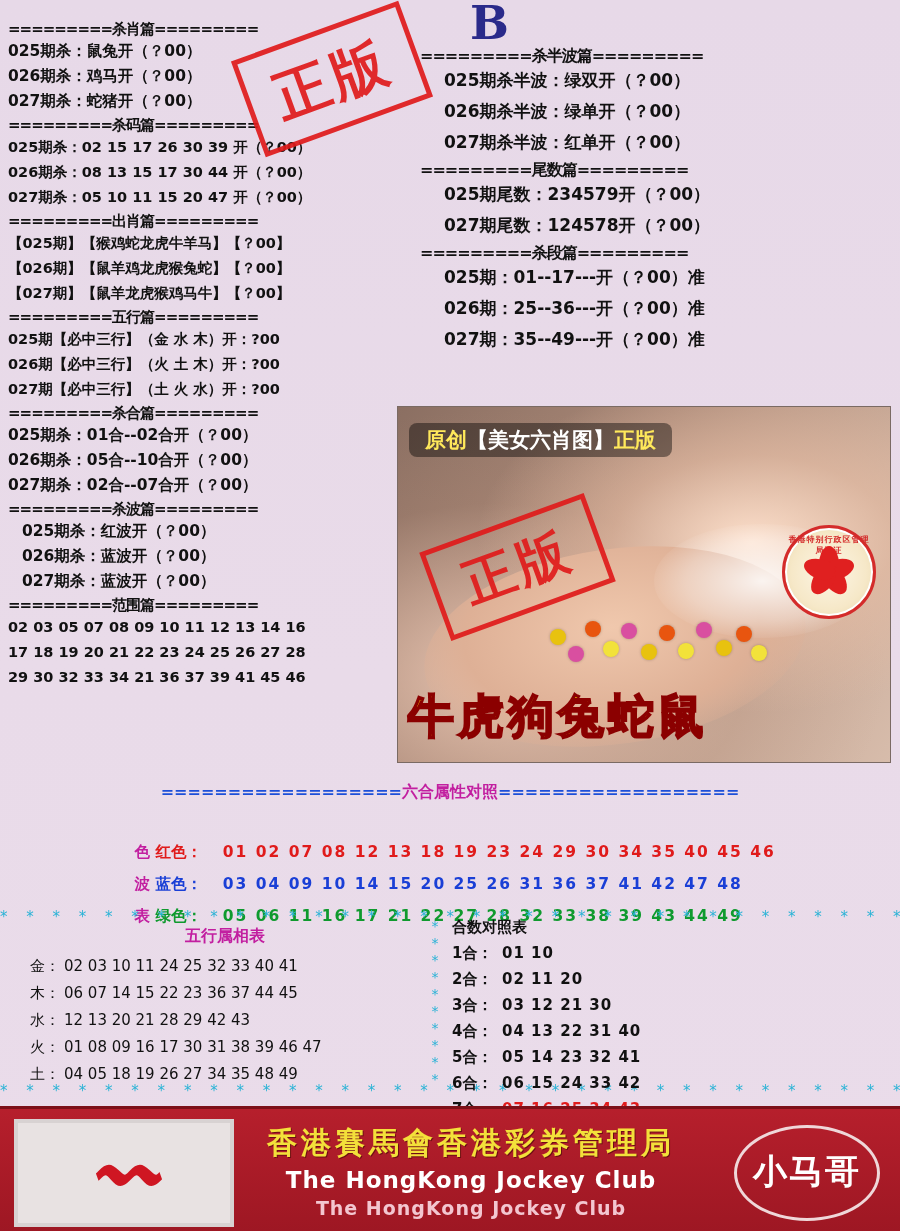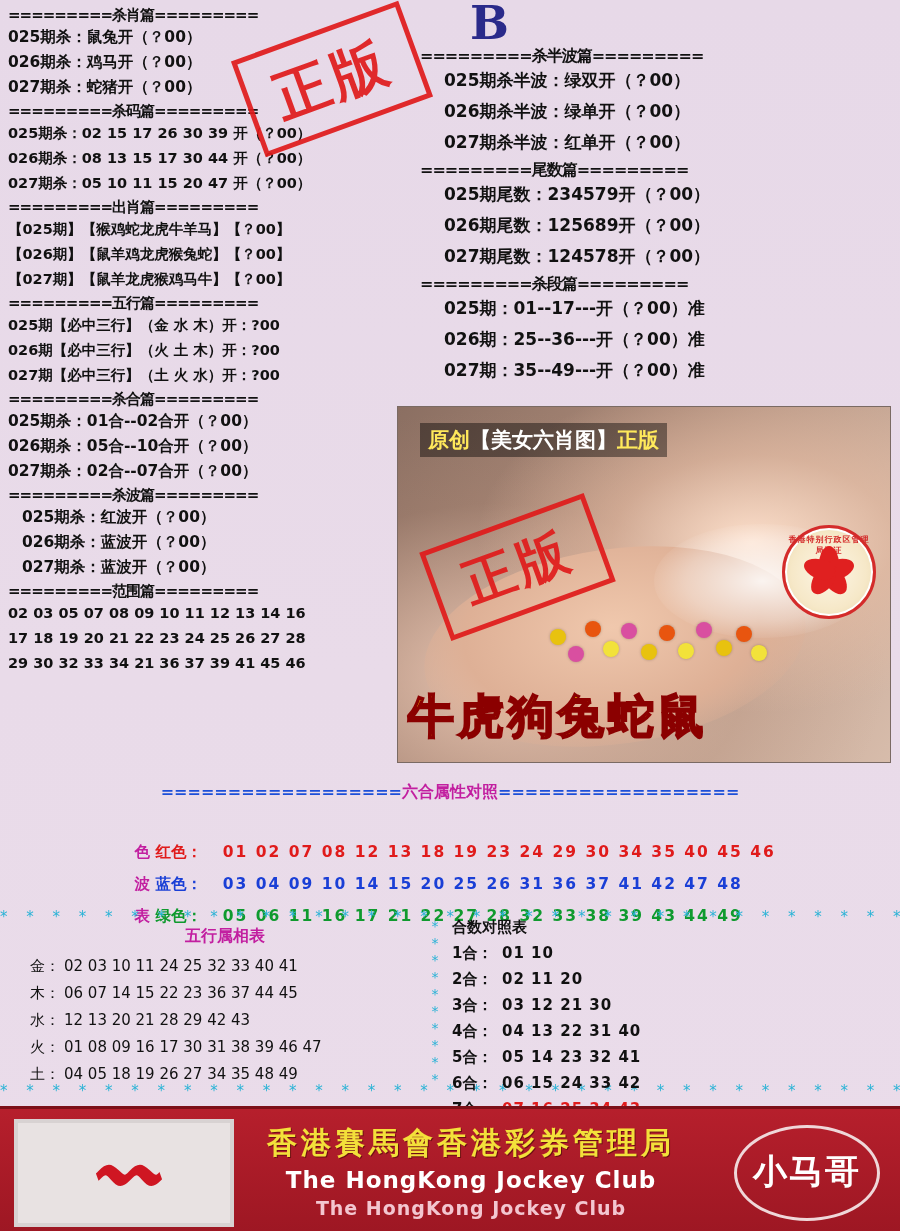--- a/index.html
+++ b/index.html
@@ -8,21 +8,21 @@
     background:#e9dce9;
     font-family:"DejaVu Sans","Liberation Sans",sans-serif;
     position:relative;
     overflow:hidden;
   }
   .page{
     position:absolute;inset:0;
     background:linear-gradient(180deg,#e7d9e8 0%,#e9dbe9 55%,#eadcea 100%);
   }
   
-  .col-left{position:absolute;left:8px;top:6px;width:390px;}
+  .col-left{position:absolute;left:8px;top:20px;width:390px;}
   .col-right{position:absolute;left:420px;top:6px;width:470px;}
 
   .sec{margin-bottom:2px;}
   .sec-title{
     font-family:"DejaVu Sans","Liberation Sans",sans-serif;
     font-size:15px;color:#111;font-weight:bold;
     white-space:nowrap;letter-spacing:-1px;
     line-height:19px;
   }
   .line{
@@ -89,25 +89,26 @@
     border-radius:50%;
   }
   .photo .flowers{
     position:absolute;left:30%;top:57%;width:45%;height:18%;
   }
   .photo .flowers i{
     position:absolute;width:16px;height:16px;border-radius:50%;
     box-shadow:0 0 3px rgba(0,0,0,.25);
   }
   .banner{
-    position:absolute;left:22px;top:16px;
+    position:absolute;left:11px;top:16px;
     background:rgba(0,0,0,.42);
     color:#ffe95b;font-weight:bold;font-size:21px;
-    padding:3px 8px;white-space:nowrap;
+    padding:3px 16px;white-space:nowrap;
     font-family:"DejaVu Sans","Liberation Sans",sans-serif;
+    border-radius:8px;
   }
   .banner .w{color:#ffffff;}
   .zodiac-line{
     position:absolute;left:10px;bottom:14px;
     font-size:46px;font-weight:bold;color:#ffd400;
     -webkit-text-stroke:2px #8b0000;
     letter-spacing:4px;
     white-space:nowrap;
     font-family:"DejaVu Sans","Liberation Sans",sans-serif;
   }
@@ -276,21 +277,20 @@
     <div class="sec">
       <div class="sec-title">=========杀半波篇=========</div>
       <div class="line">025期杀半波：绿双开（？00）</div>
       <div class="line">026期杀半波：绿单开（？00）</div>
       <div class="line">027期杀半波：红单开（？00）</div>
     </div>
 
     <div class="sec">
       <div class="sec-title">=========尾数篇=========</div>
       <div class="line">025期尾数：234579开（？00）</div>
-      <div class="line">026期尾数：125689开（？00）</div>
       <div class="line">027期尾数：124578开（？00）</div>
     </div>
 
     <div class="sec">
       <div class="sec-title">=========杀段篇=========</div>
       <div class="line">025期：01--17---开（？00）准</div>
       <div class="line">026期：25--36---开（？00）准</div>
       <div class="line">027期：35--49---开（？00）准</div>
     </div>
   </div>

